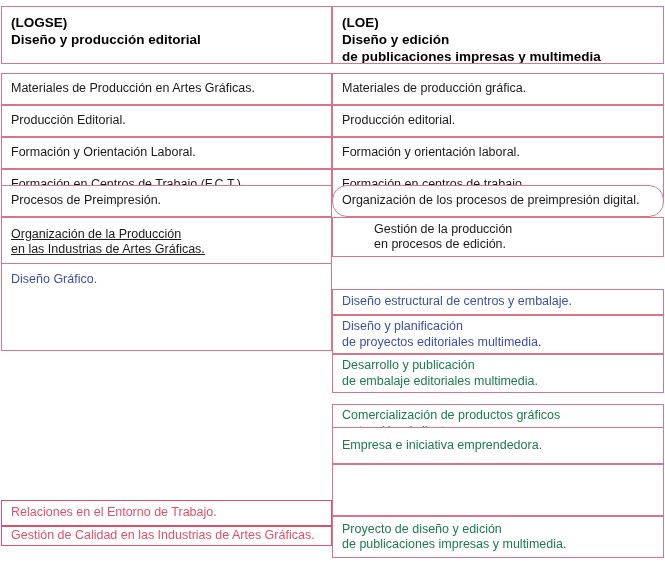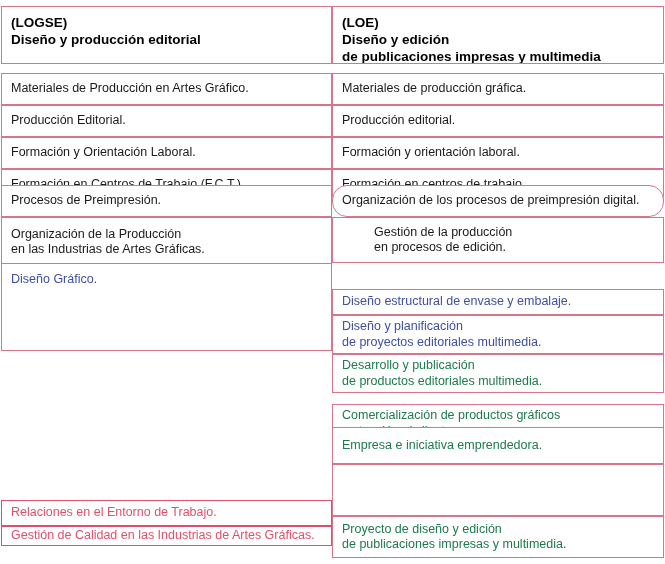--- a/index.html
+++ b/index.html
@@ -80,40 +80,40 @@
     <span class="line">Diseño y producción editorial</span>
   </div>
 
   <div class="cell header col-right bd-pink" style="top:6px; height:58px;">
     <span class="line">(LOE)</span>
     <span class="line">Diseño y edición</span>
     <span class="line">de publicaciones impresas y multimedia</span>
   </div>
 
   <div class="cell col-left bd-pink txt-black" style="top:73px; height:32px;">
-    <span class="line">Materiales de Producción en Artes Gráfico.</span>
+    <span class="line">Materiales de Producción en Artes Gráficas.</span>
   </div>
 
   <div class="cell col-left bd-pink txt-black" style="top:105px; height:32px;">
     <span class="line">Producción Editorial.</span>
   </div>
 
   <div class="cell col-left bd-pink txt-black" style="top:137px; height:32px;">
     <span class="line">Formación y Orientación Laboral.</span>
   </div>
 
   <div class="cell col-left bd-pink txt-black" style="top:169px; height:32px;">
     <span class="line">Formación en Centros de Trabajo (F.C.T.).</span>
   </div>
 
   <div class="cell col-left bd-pink txt-black" style="top:185px; height:32px;">
     <span class="line">Procesos de Preimpresión.</span>
   </div>
 
-  <div class="cell col-left bd-pink txt-black" style="top:217px; height:50px;">
+  <div class="cell col-left bd-pink txt-black" style="top:217px; height:50px;text-decoration:underline;">
     <span class="line">Organización de la Producción</span>
     <span class="line">en las Industrias de Artes Gráficas.</span>
   </div>
 
   <div class="cell col-left bd-pink txt-blue" style="top:263px; height:88px; justify-content:flex-start; padding-top:8px;">
     <span class="line">Diseño Gráfico.</span>
   </div>
 
   <div class="spacer" style="left:1px; top:354px; width:331px; height:110px;"></div>
 
@@ -138,38 +138,38 @@
   </div>
 
   <div class="cell col-right bd-pink txt-black" style="top:169px; height:32px;">
     <span class="line">Formación en centros de trabajo.</span>
   </div>
 
   <div class="cell col-right bd-pink txt-black" style="top:185px; height:32px;border-radius:15px;">
     <span class="line">Organización de los procesos de preimpresión digital.</span>
   </div>
 
-  <div class="cell col-right bd-pink txt-black" style="top:217px; height:46px;padding-left:41px;">
+  <div class="cell col-right bd-pink txt-black" style="top:217px; height:40px;padding-left:41px;">
     <span class="line">Gestión de la producción</span>
     <span class="line">en procesos de edición.</span>
   </div>
 
 
   <div class="cell col-right bd-pink txt-blue" style="top:289px; height:26px;">
-    <span class="line">Diseño estructural de envase y embalaje.</span>
+    <span class="line">Diseño estructural de centros y embalaje.</span>
   </div>
 
   <div class="cell col-right bd-pink txt-blue" style="top:315px; height:39px;">
     <span class="line">Diseño y planificación</span>
     <span class="line">de proyectos editoriales multimedia.</span>
   </div>
 
   <div class="cell col-right bd-pink txt-green" style="top:354px; height:39px;">
     <span class="line">Desarrollo y publicación</span>
-    <span class="line">de productos editoriales multimedia.</span>
+    <span class="line">de embalaje editoriales multimedia.</span>
   </div>
 
   <div class="cell col-right bd-pink txt-green" style="top:404px; height:39px;">
     <span class="line">Comercialización de productos gráficos</span>
     <span class="line">y atención al cliente.</span>
   </div>
 
   <div class="cell col-right bd-pink txt-green" style="top:427px; height:37px;">
     <span class="line">Empresa e iniciativa emprendedora.</span>
   </div>

